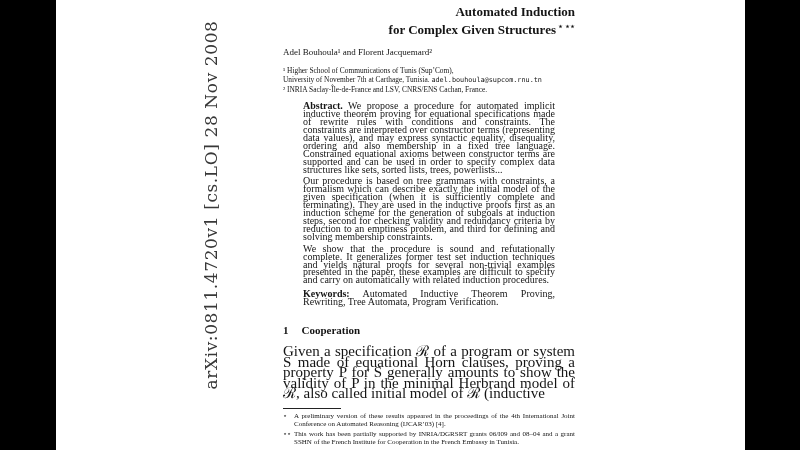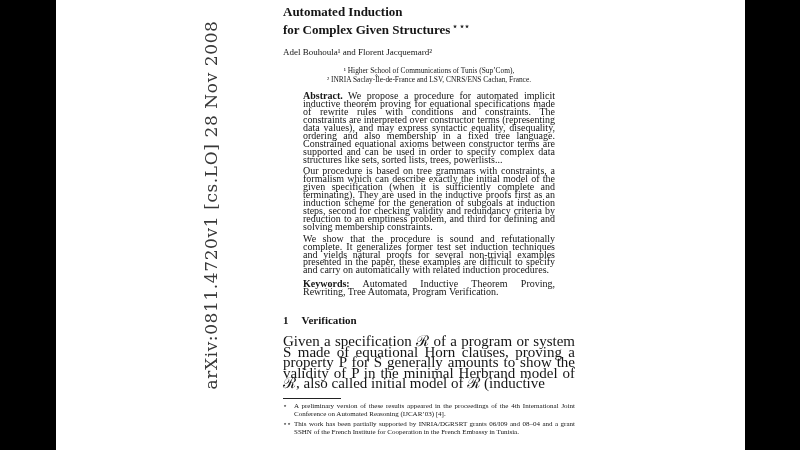--- a/index.html
+++ b/index.html
@@ -16,26 +16,26 @@
     position:absolute; left:211px; top:205px;
     transform:translate(-50%,-50%) rotate(-90deg);
     transform-origin:center center;
     white-space:nowrap;
     font-family:"DejaVu Serif","DejaVu Sans",serif;
     font-size:17px; letter-spacing:0.6px; color:#383838;
   }
 
   .content { position:absolute; left:283px; top:0; width:292px; }
 
-  .title { text-align:left; font-weight:bold; font-size:13px; line-height:15px; margin-top:4px; }
+  .title { text-align:right; font-weight:bold; font-size:13px; line-height:15px; margin-top:4px; }
   .stars { font-size:8px; margin-left:2px; }
 
   .authors { text-align:left; font-size:9px; margin-top:10px; }
 
-  .affil { text-align:center; font-size:7.4px; line-height:9px; margin-top:9px; }
+  .affil { font-size:7.4px; line-height:9px; margin-top:9px; }
   .email { font-family:"DejaVu Sans Mono","Liberation Mono",monospace; font-size:6.8px; }
 
   .abstract { margin:8px 20px 0 20px; font-size:10px; line-height:7.9px; text-align:justify;font-family:Liberation Serif, serif; }
   .abstract p { margin-bottom:4px; }
   .bold { font-weight:bold; }
 
   .keywords { margin-top:6px; }
 
   .section-heading { font-size:11px; font-weight:bold; margin-top:18px; }
   .section-heading .num { margin-right:13px; }
@@ -58,32 +58,33 @@
 
     <div class="title">
       <div>Automated Induction</div>
       <div><span>for Complex Given Structures</span><sup class="stars">⋆ ⋆⋆</sup></div>
     </div>
 
     <div class="authors">Adel Bouhoula¹ and Florent Jacquemard²</div>
 
     <div class="affil">
       <div>¹ Higher School of Communications of Tunis (Sup’Com),</div>
+      <div><span>University of November 7th at Carthage, Tunisia. </span><span class="email">adel.bouhoula@supcom.rnu.tn</span></div>
       <div>² INRIA Saclay-Île-de-France and LSV, CNRS/ENS Cachan, France.</div>
     </div>
 
     <div class="abstract">
       <p><span class="bold">Abstract.</span><span> We propose a procedure for automated implicit inductive theorem proving for equational specifications made of rewrite rules with conditions and constraints. The constraints are interpreted over constructor terms (representing data values), and may express syntactic equality, disequality, ordering and also membership in a fixed tree language. Constrained equational axioms between constructor terms are supported and can be used in order to specify complex data structures like sets, sorted lists, trees, powerlists...</span></p>
       <p>Our procedure is based on tree grammars with constraints, a formalism which can describe exactly the initial model of the given specification (when it is sufficiently complete and terminating). They are used in the inductive proofs first as an induction scheme for the generation of subgoals at induction steps, second for checking validity and redundancy criteria by reduction to an emptiness problem, and third for defining and solving membership constraints.</p>
       <p>We show that the procedure is sound and refutationally complete. It generalizes former test set induction techniques and yields natural proofs for several non-trivial examples presented in the paper, these examples are difficult to specify and carry on automatically with related induction procedures.</p>
       <p class="keywords"><span class="bold">Keywords:</span><span> Automated Inductive Theorem Proving, Rewriting, Tree Automata, Program Verification.</span></p>
     </div>
 
     <div class="section-heading">
-      <span class="num">1</span><span>Verification</span>
+      <span class="num">1</span><span>Cooperation</span>
     </div>
 
     <div class="body-par">Given a specification ℛ of a program or system S made of equational Horn clauses, proving a property P for S generally amounts to show the validity of P in the minimal Herbrand model of ℛ, also called initial model of ℛ (inductive</div>
 
     <div class="footnote-rule"></div>
 
     <div class="footnotes">
       <div class="footnote">
         <span class="fn-marker">⋆</span><span>A preliminary version of these results appeared in the proceedings of the 4th International Joint Conference on Automated Reasoning (IJCAR’03) [4].</span>
       </div>

